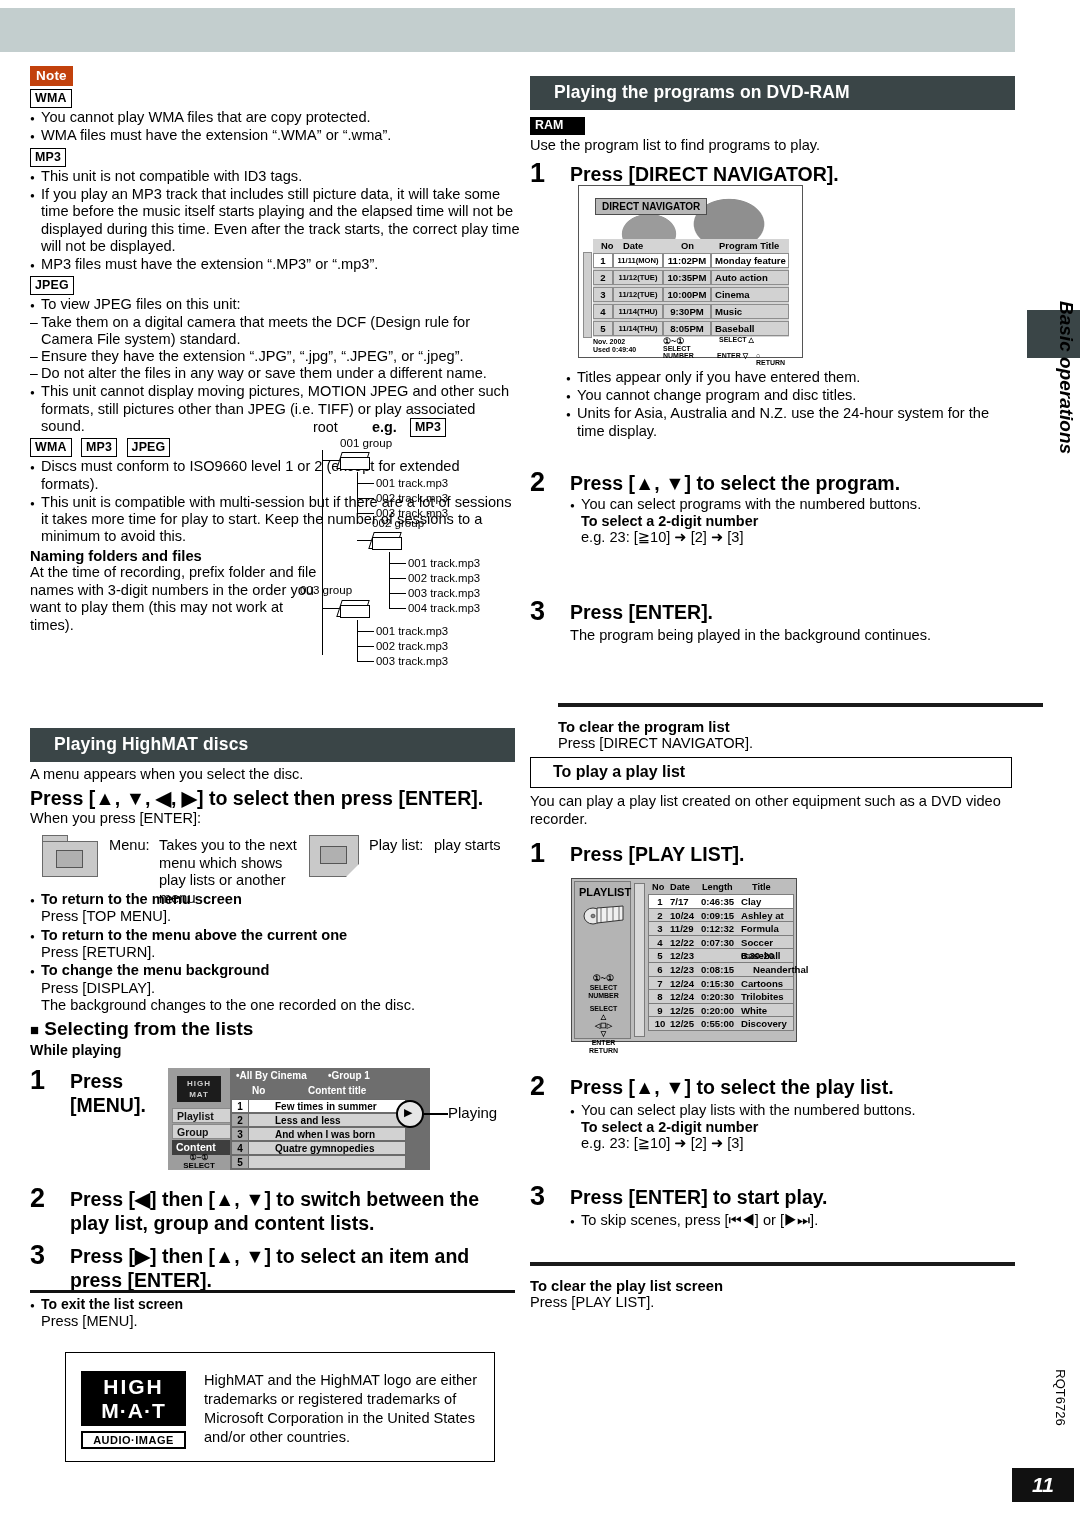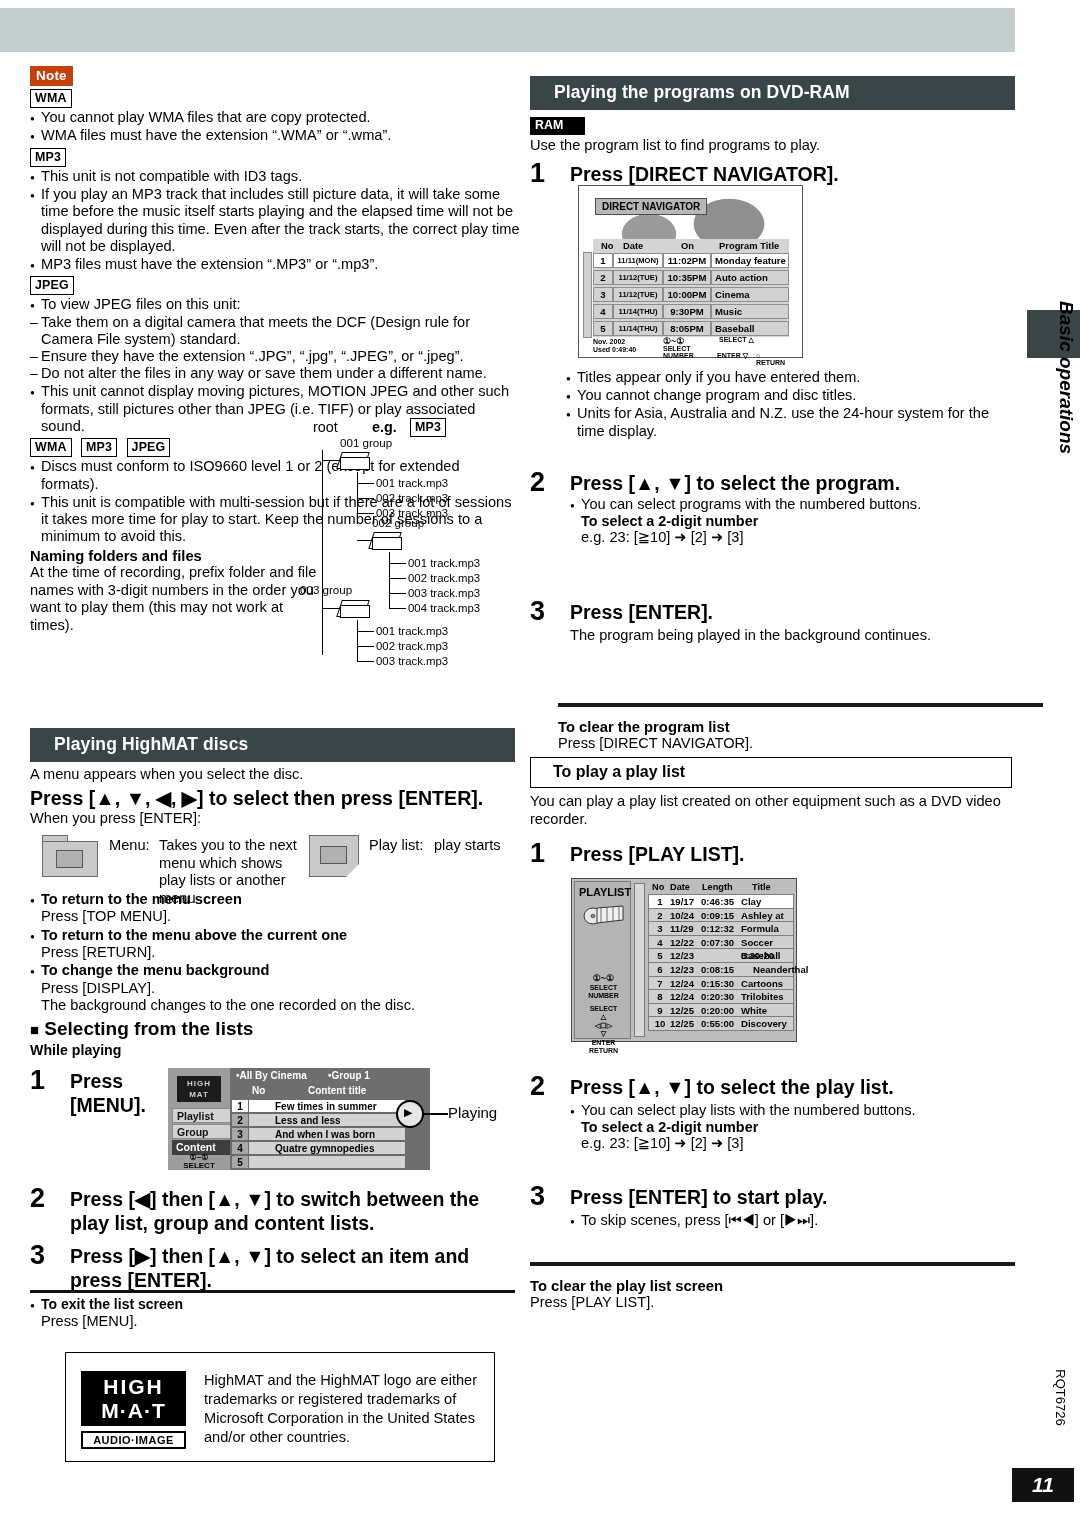--- a/index.html
+++ b/index.html
@@ -530,21 +530,21 @@
     <div class="pl-sb"></div>
     <div class="pl-table">
       <div class="pl-hdr">
         <span style="left:4px;">No</span>
         <span style="left:22px;">Date</span>
         <span style="left:54px;">Length</span>
         <span style="left:104px;">Title</span>
       </div>
       <div class="pl-row sel">
         <span style="left:3px; width:16px; text-align:center;">1</span>
-        <span style="left:21px;">19/17</span>
+        <span style="left:21px;">7/17</span>
         <span style="left:52px;">0:46:35</span>
         <span style="left:92px;">Clay Penguin</span>
       </div>
       <div class="pl-row">
         <span style="left:3px; width:16px; text-align:center;">2</span>
         <span style="left:21px;">10/24</span>
         <span style="left:52px;">0:09:15</span>
         <span style="left:92px;">Ashley at Prom</span>
       </div>
       <div class="pl-row">

